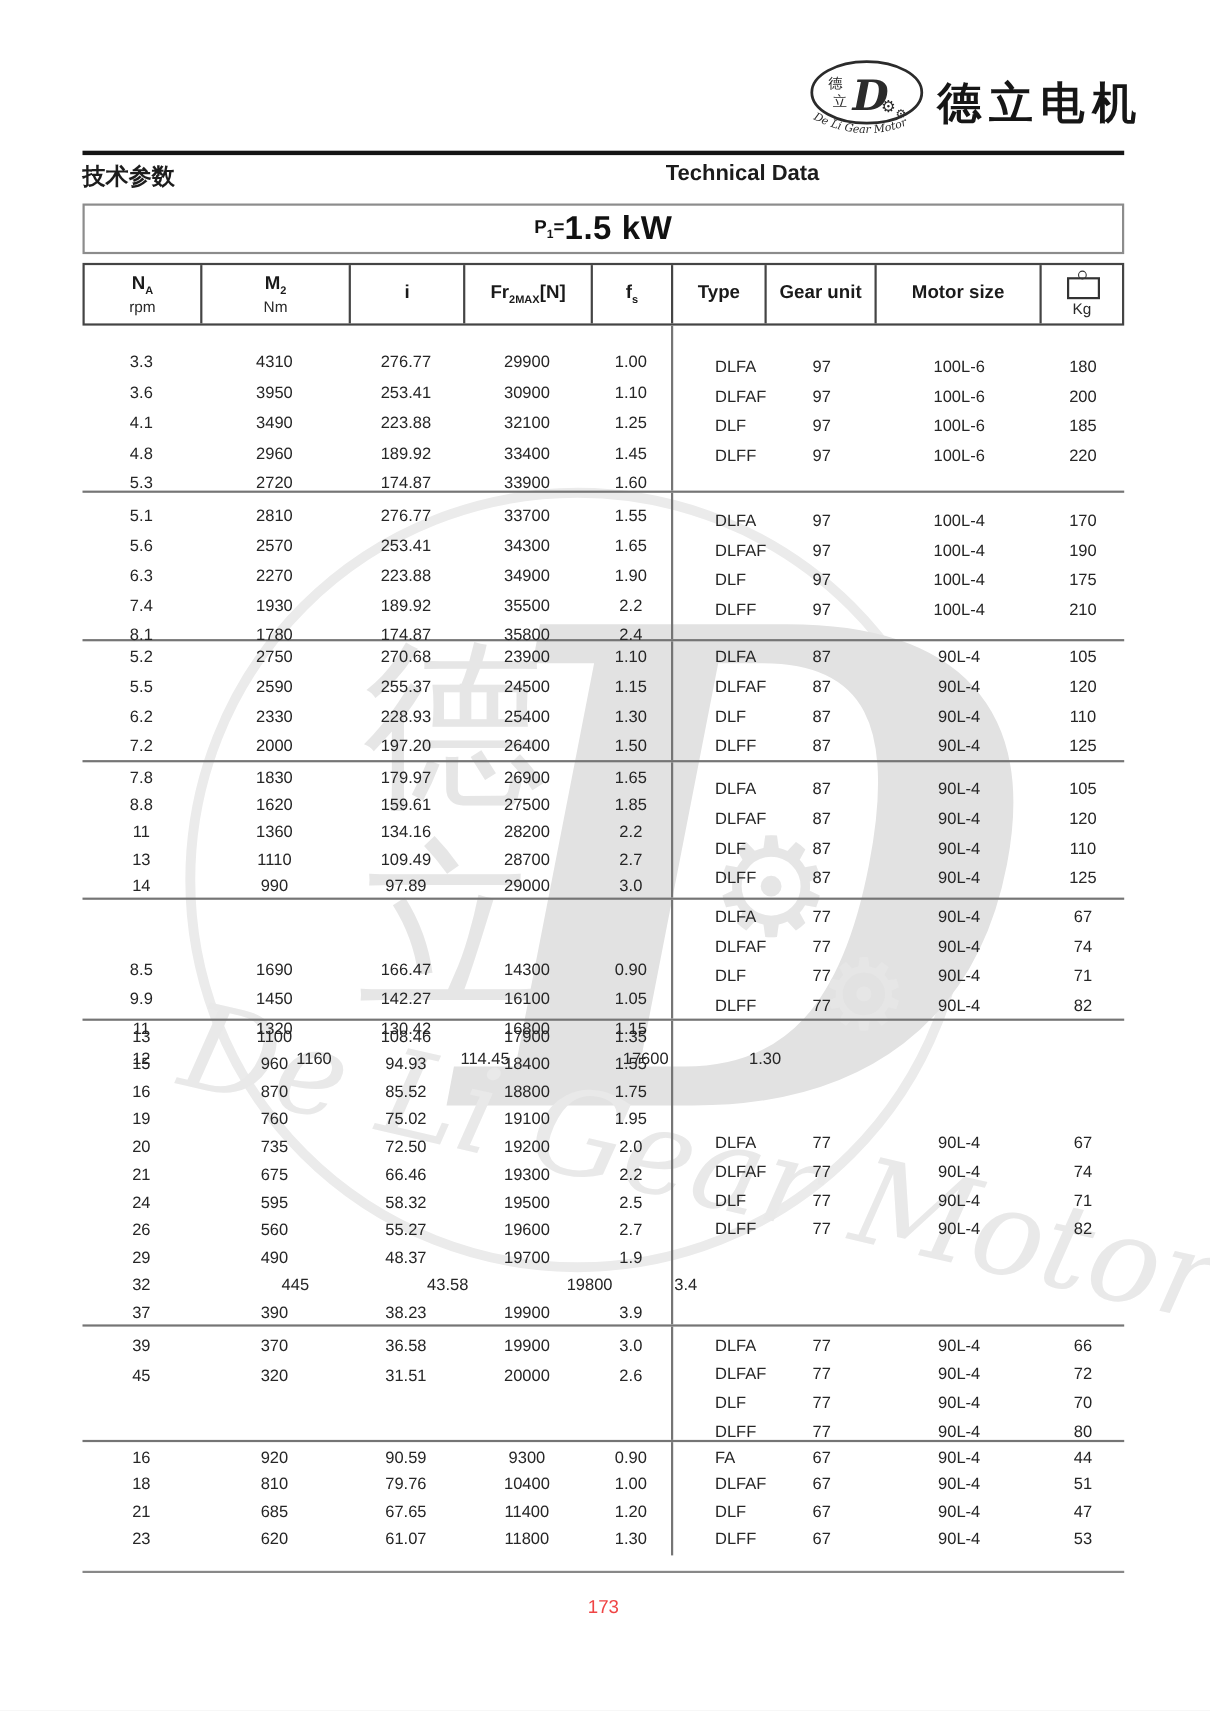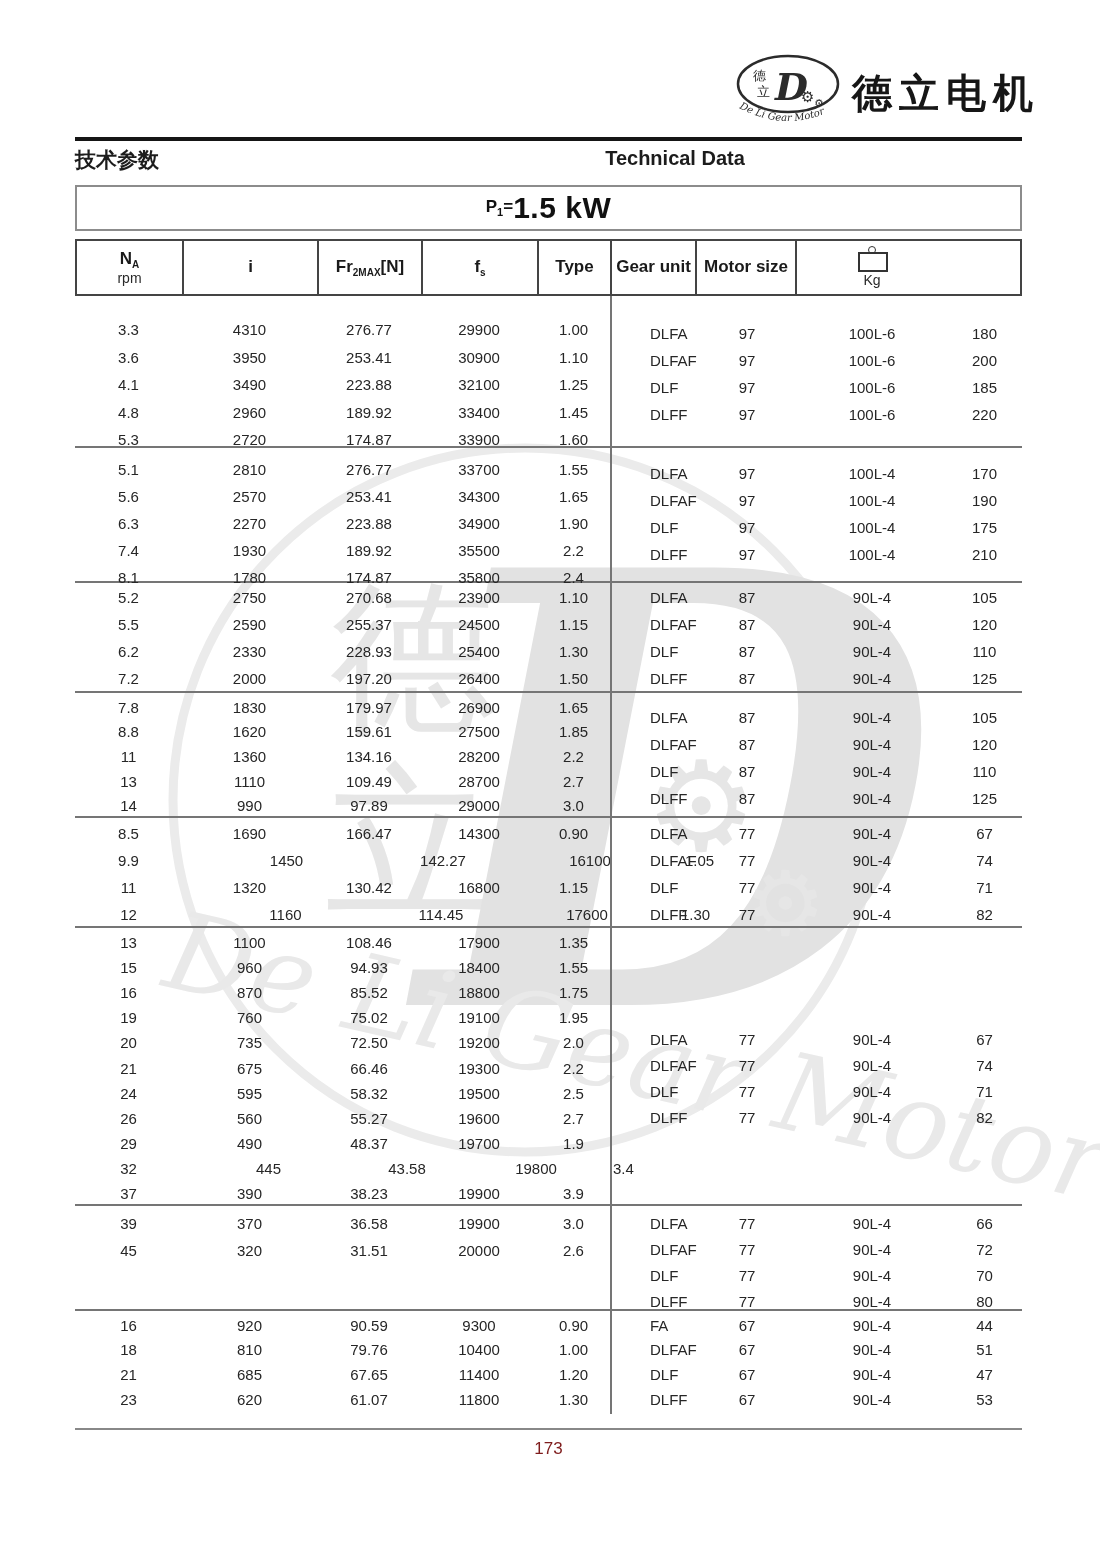--- a/index.html
+++ b/index.html
@@ -41,21 +41,21 @@
   .block{display:flex;box-sizing:border-box;}
   .block + .block{border-top:2px solid #757575;}
   .bleft{width:535px;box-sizing:border-box;}
   .bright{width:412px;box-sizing:border-box;border-left:2px solid #757575;}
   .lrow{display:grid;grid-template-columns:107px 135px 104px 116px auto;align-items:center;}
   .rrow{display:grid;grid-template-columns:85px 100px 150px auto;align-items:center;}
   .dcell{text-align:center;font-size:15px;color:#262626;}
   .dcell.t-type{text-align:left;padding-left:38px;}
   
   .footline{margin-top:14px;height:2px;background:#888;}
-  .pagenum{margin-top:9px;text-align:center;font-size:17px;color:#7f1d1d;}
+  .pagenum{margin-top:21px;text-align:center;font-size:17px;color:#ef4444;}
 </style>
 </head>
 <body>
 
 <div class="page">
 
   <svg class="wm" width="1100" height="1555" viewBox="0 0 1100 1555">
     <circle cx="525" cy="800" r="352" fill="none" stroke="#ebebeb" stroke-width="9"></circle>
     <text x="330" y="715" font-size="165" fill="#e6e6e6" font-family="DejaVu Serif, serif">德</text>
     <text x="325" y="900" font-size="165" fill="#e6e6e6" font-family="DejaVu Serif, serif">立</text>
@@ -91,20 +91,24 @@
       <span class="p-small"><span>P</span><sub>1</sub><span>=</span></span>
       <span class="p-big">1.5 kW</span>
     </div>
 
     <div class="thead">
         <div class="hcell">
           <div class="h-main"><span>N</span><sub>A</sub><span></span></div>
           <div class="h-unit">rpm</div>
         </div>
         <div class="hcell">
+          <div class="h-main"><span>M</span><sub>2</sub><span></span></div>
+          <div class="h-unit">Nm</div>
+        </div>
+        <div class="hcell">
           <div class="h-main"><span>i</span><sub></sub><span></span></div>
         </div>
         <div class="hcell">
           <div class="h-main"><span>Fr</span><sub>2MAX</sub><span>[N]</span></div>
         </div>
         <div class="hcell">
           <div class="h-main"><span>f</span><sub>s</sub><span></span></div>
         </div>
         <div class="hcell">
           <div class="h-main"><span>Type</span><sub></sub><span></span></div>
@@ -372,28 +376,28 @@
             <div class="rrow" style="height: 27px;">
               <div class="dcell t-type">DLFF</div>
               <div class="dcell">87</div>
               <div class="dcell">90L-4</div>
               <div class="dcell">125</div>
             </div>
           </div>
         </div>
         <div class="block" style="height: 110px;">
           <div class="bleft" style="padding-top: 2px;">
-            <div class="lrow" style="height: 27px;">
+            <div class="lrow" style="height: 27px; margin-top: 48px;">
               <div class="dcell">8.5</div>
               <div class="dcell">1690</div>
               <div class="dcell">166.47</div>
               <div class="dcell">14300</div>
               <div class="dcell">0.90</div>
             </div>
-            <div class="lrow" style="height: 27px; gap: 37px;">
+            <div class="lrow" style="height: 27px;">
               <div class="dcell">9.9</div>
               <div class="dcell">1450</div>
               <div class="dcell">142.27</div>
               <div class="dcell">16100</div>
               <div class="dcell">1.05</div>
             </div>
             <div class="lrow" style="height: 27px;">
               <div class="dcell">11</div>
               <div class="dcell">1320</div>
               <div class="dcell">130.42</div>

